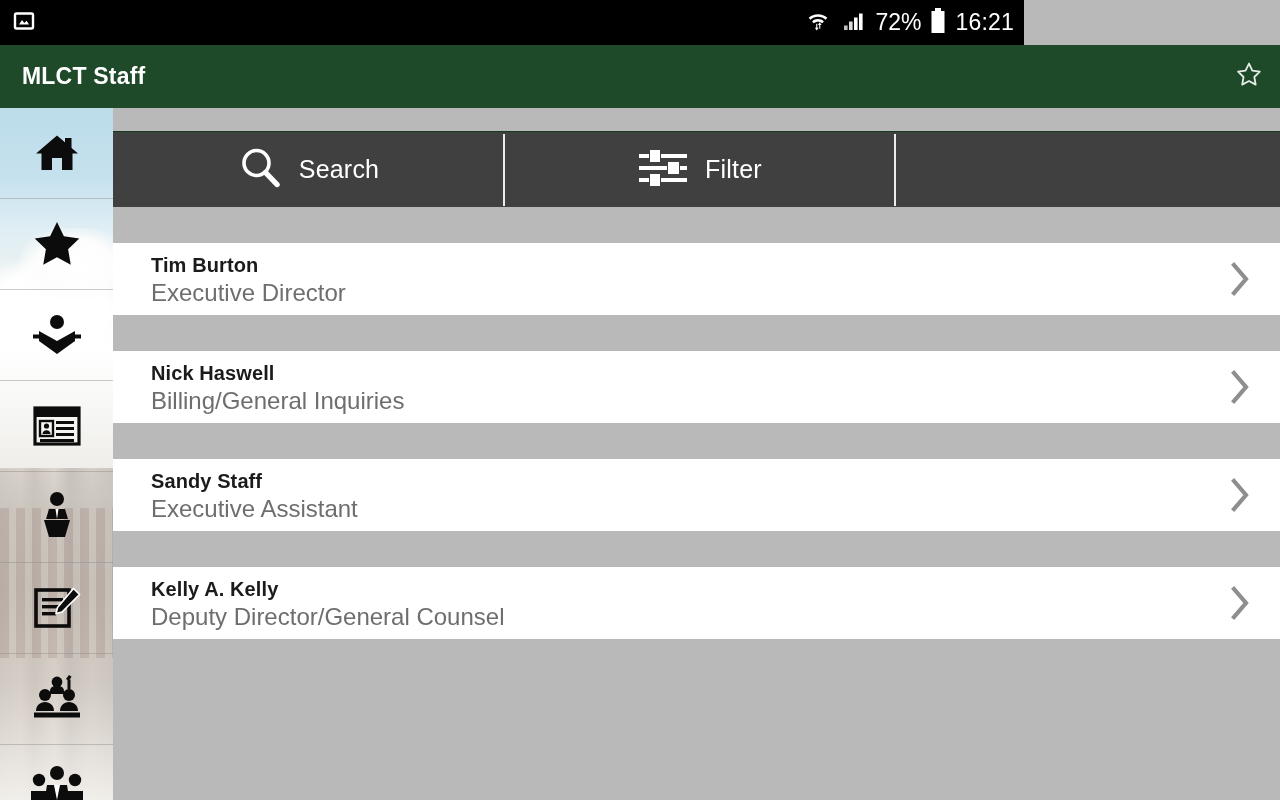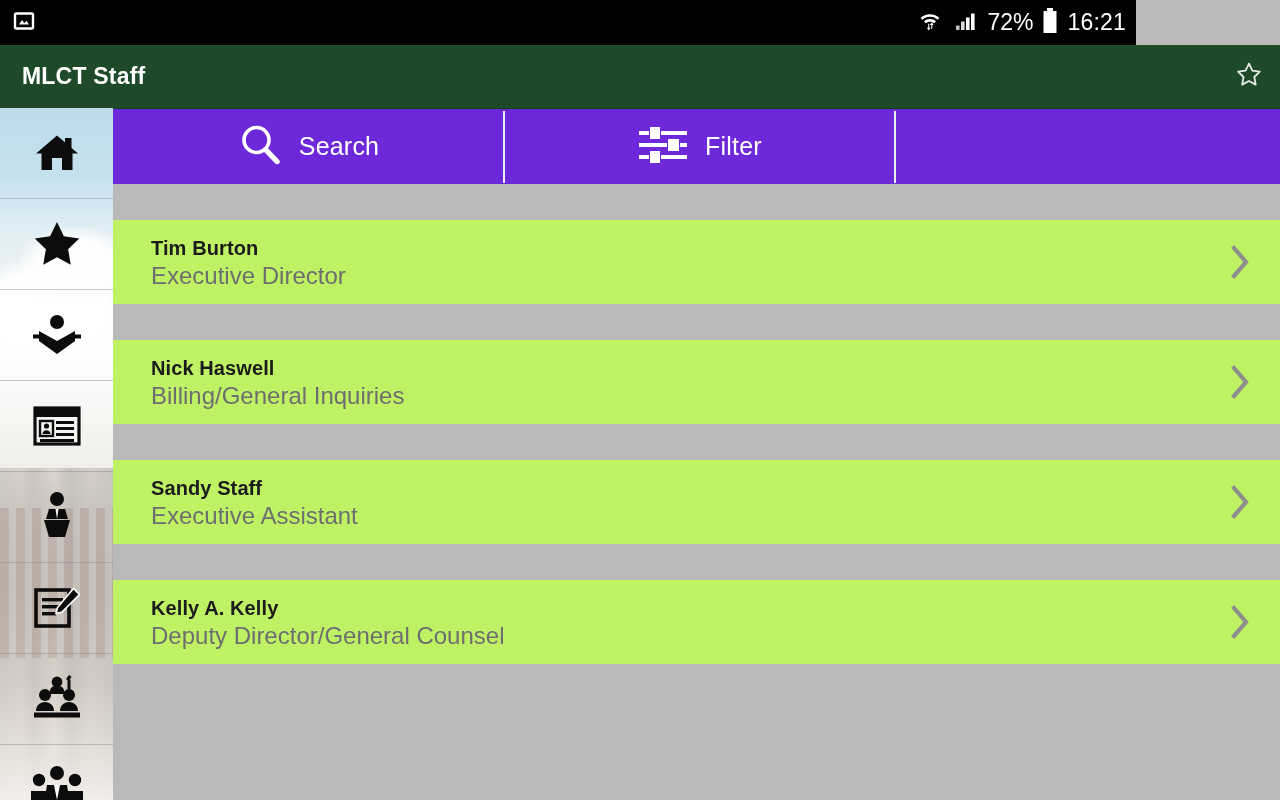--- a/index.html
+++ b/index.html
@@ -5,21 +5,21 @@
   * { box-sizing: border-box; margin: 0; padding: 0; }
   html, body {
     width: 1280px; height: 800px;
     overflow: hidden;
     font-family: "Liberation Sans", sans-serif;
     background: #b9b9b9;
   }
 
   
   .statusbar {
-    height: 45px; width: 1136px;
+    height: 45px; width: 1024px;
     background: #000;
     display: flex; align-items: center;
     padding: 0 10px 0 12px;
     color: #fff;
     text-align: right;
   }
   .statusbar .sb-left { display: flex; align-items: center; gap: 8px; }
   .statusbar .sb-right { margin-left: auto; display: flex; align-items: center; gap: 9px; }
   .sb-text { font-size: 23px; color: #fff; letter-spacing: .2px; }
   .sb-battery-pct { font-size: 23px; }
@@ -96,24 +96,25 @@
   
   .main {
     flex: 1 1 auto; height: 692px;
     background: #b9b9b9;
     position: relative;
     display: flex; flex-direction: column;
   }
 
   .toolbar {
     height: 76px; width: 100%;
-    background: #6d28d9;
+    background: #404040;
     display: flex; align-items: stretch;
     border-top: 1px solid #17391f;
     flex: 0 0 76px;
+    margin-top: 23px;
   }
   .tb-btn {
     display: flex; align-items: center; justify-content: center;
     gap: 16px;
     color: #ffffff;
     position: relative;
   }
   .tb-btn.search { flex: 0 0 390px; }
   .tb-btn.filter { flex: 0 0 389px; }
   .tb-btn.sort   { flex: 1 1 auto; }
@@ -125,21 +126,21 @@
   .tb-label { font-size: 25px; font-weight: normal; letter-spacing: .2px; }
 
   
   .list {
     flex: 1 1 auto;
     background: #b9b9b9;
     overflow: hidden;
   }
   .list-gap { height: 36px; background: #b9b9b9; }
   .row {
-    height: 84px; background: #bef264;
+    height: 72px; background: #ffffff;
     display: flex; align-items: center;
     padding: 0 20px 0 38px;
     position: relative;
   }
   .row-texts { display: flex; flex-direction: column; justify-content: center; gap: 4px; }
   .row-name {
     font-size: 20px; font-weight: bold; color: #1b1b1b;
     letter-spacing: .1px; line-height: 24px;
   }
   .row-sub {

